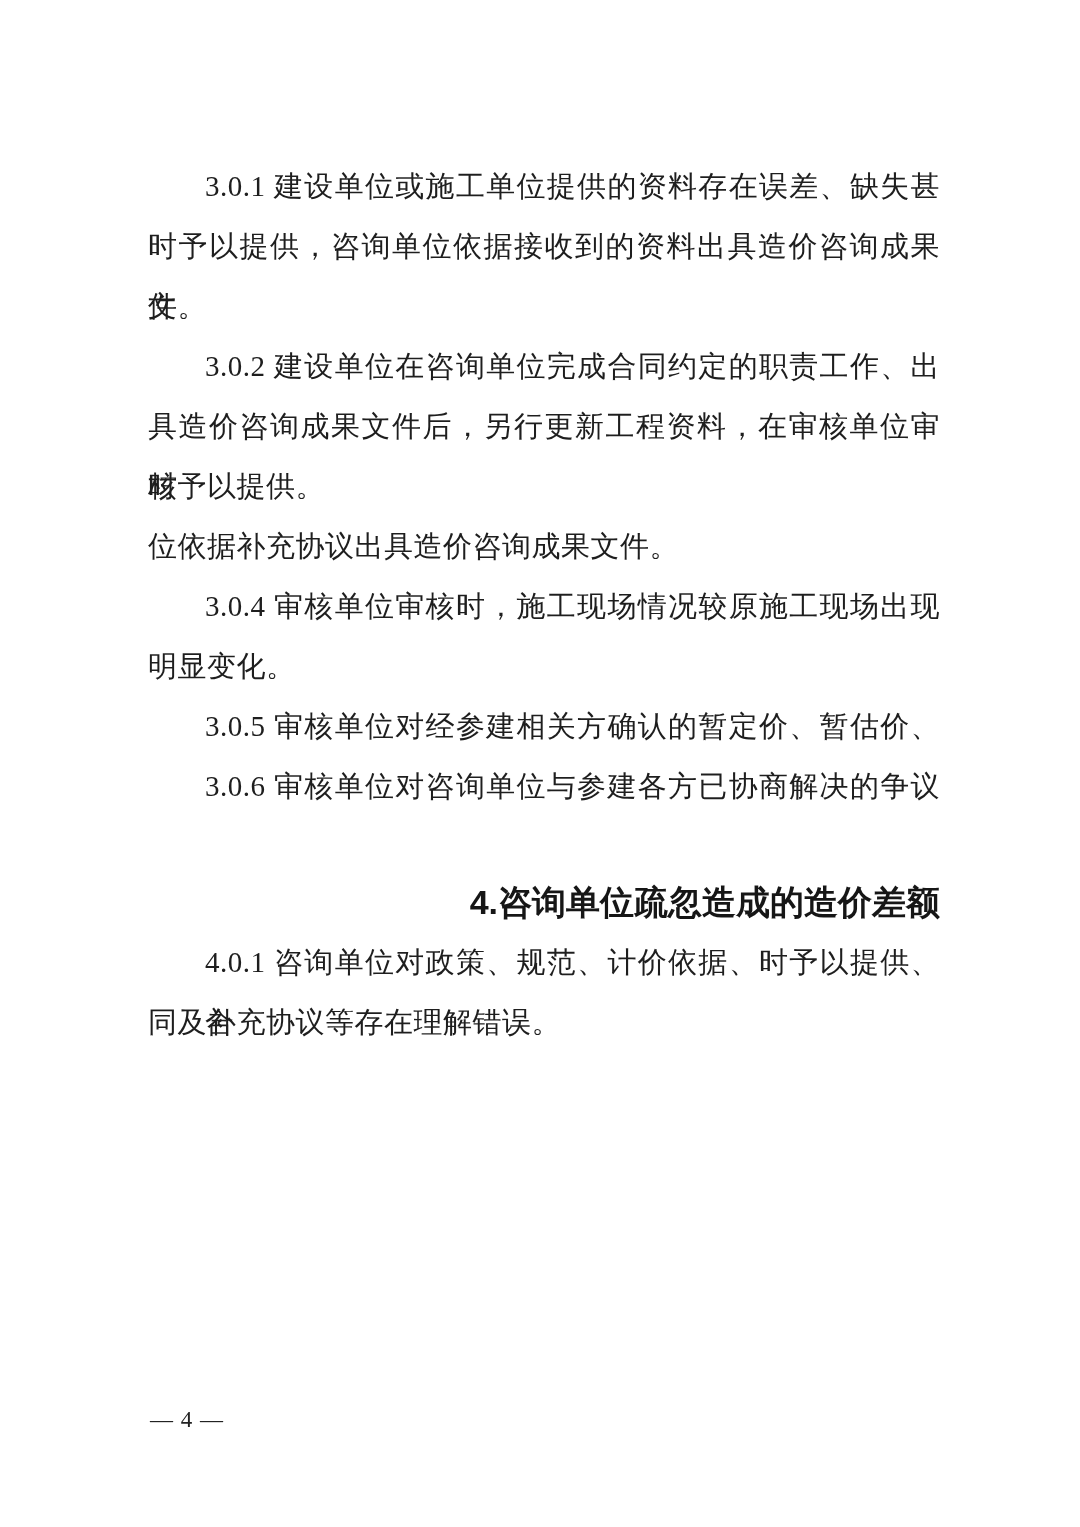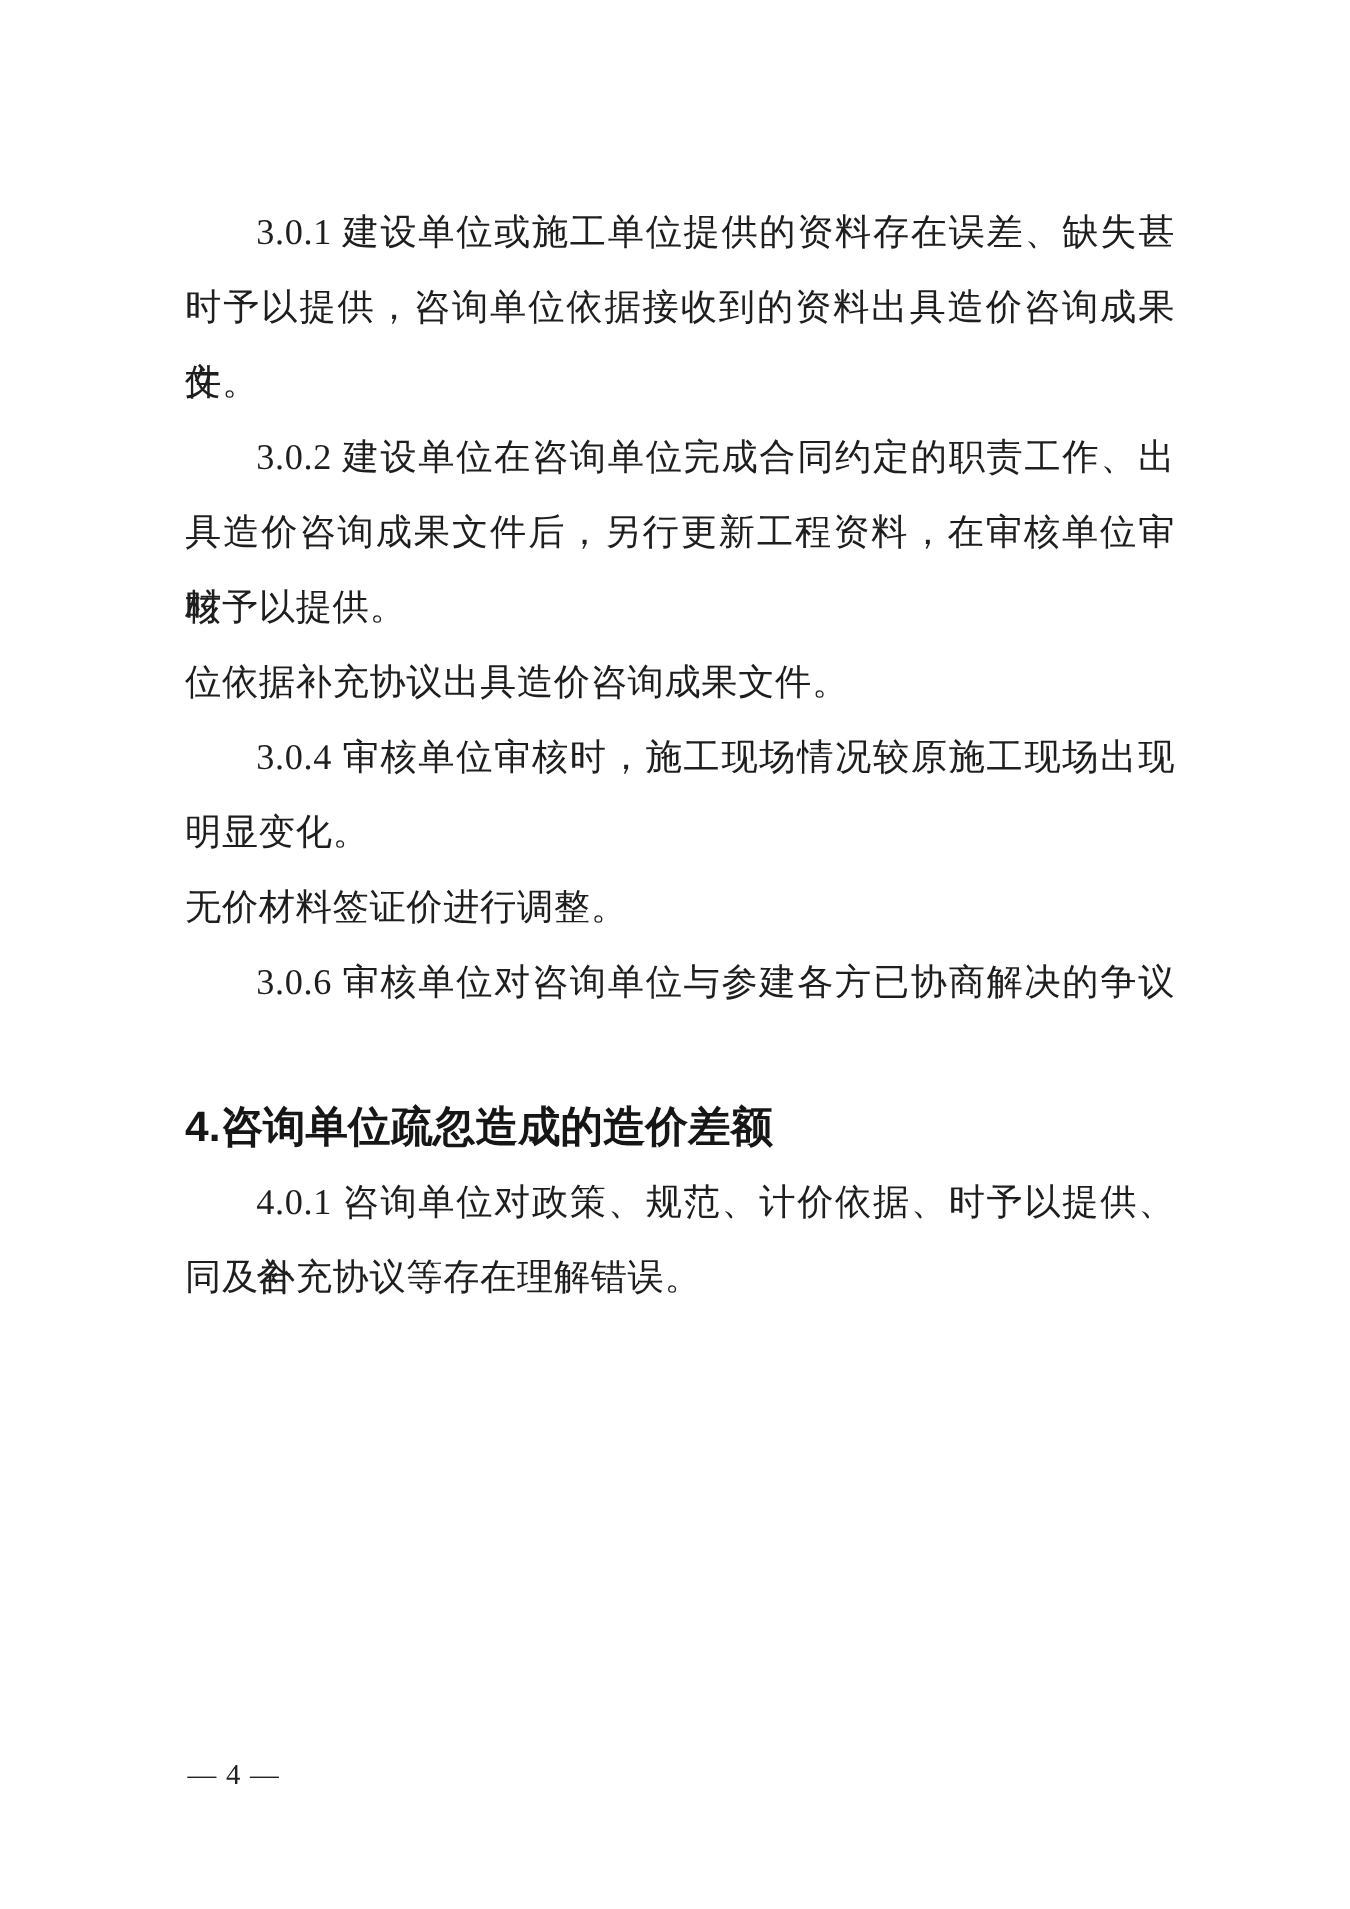--- a/index.html
+++ b/index.html
@@ -37,21 +37,21 @@
   
   .indent {
     padding-left: 57px;
   }
   .spacer {
     height: 56px;
   }
   .heading {
     height: 60px;
     line-height: 60px;
-    text-align: left;
+    text-align: right;
     font-family: "Liberation Sans", "DejaVu Sans", sans-serif;
     font-weight: bold;
     font-size: 34px;
     color: #161616;
   }
   .footer {
     position: absolute;
     left: 150px;
     top: 1400px;
     height: 40px;
@@ -74,21 +74,21 @@
 
     <div class="line indent fill">3.0.2 建设单位在咨询单位完成合同约定的职责工作、出</div>
     <div class="line fill">具造价咨询成果文件后，另行更新工程资料，在审核单位审核</div>
     <div class="line">时予以提供。</div>
 
     <div class="line">位依据补充协议出具造价咨询成果文件。</div>
 
     <div class="line indent fill">3.0.4 审核单位审核时，施工现场情况较原施工现场出现</div>
     <div class="line">明显变化。</div>
 
-    <div class="line">无价材料签证价进行调整。</div>
+    <div class="line indent fill">3.0.5 审核单位对经参建相关方确认的暂定价、暂估价、</div>
 
     <div class="line indent fill">3.0.6 审核单位对咨询单位与参建各方已协商解决的争议</div>
 
 
     <div class="spacer"></div>
 
     <div class="heading">4.咨询单位疏忽造成的造价差额</div>
 
 
     <div class="line indent fill">4.0.1 咨询单位对政策、规范、计价依据、时予以提供、合</div>

